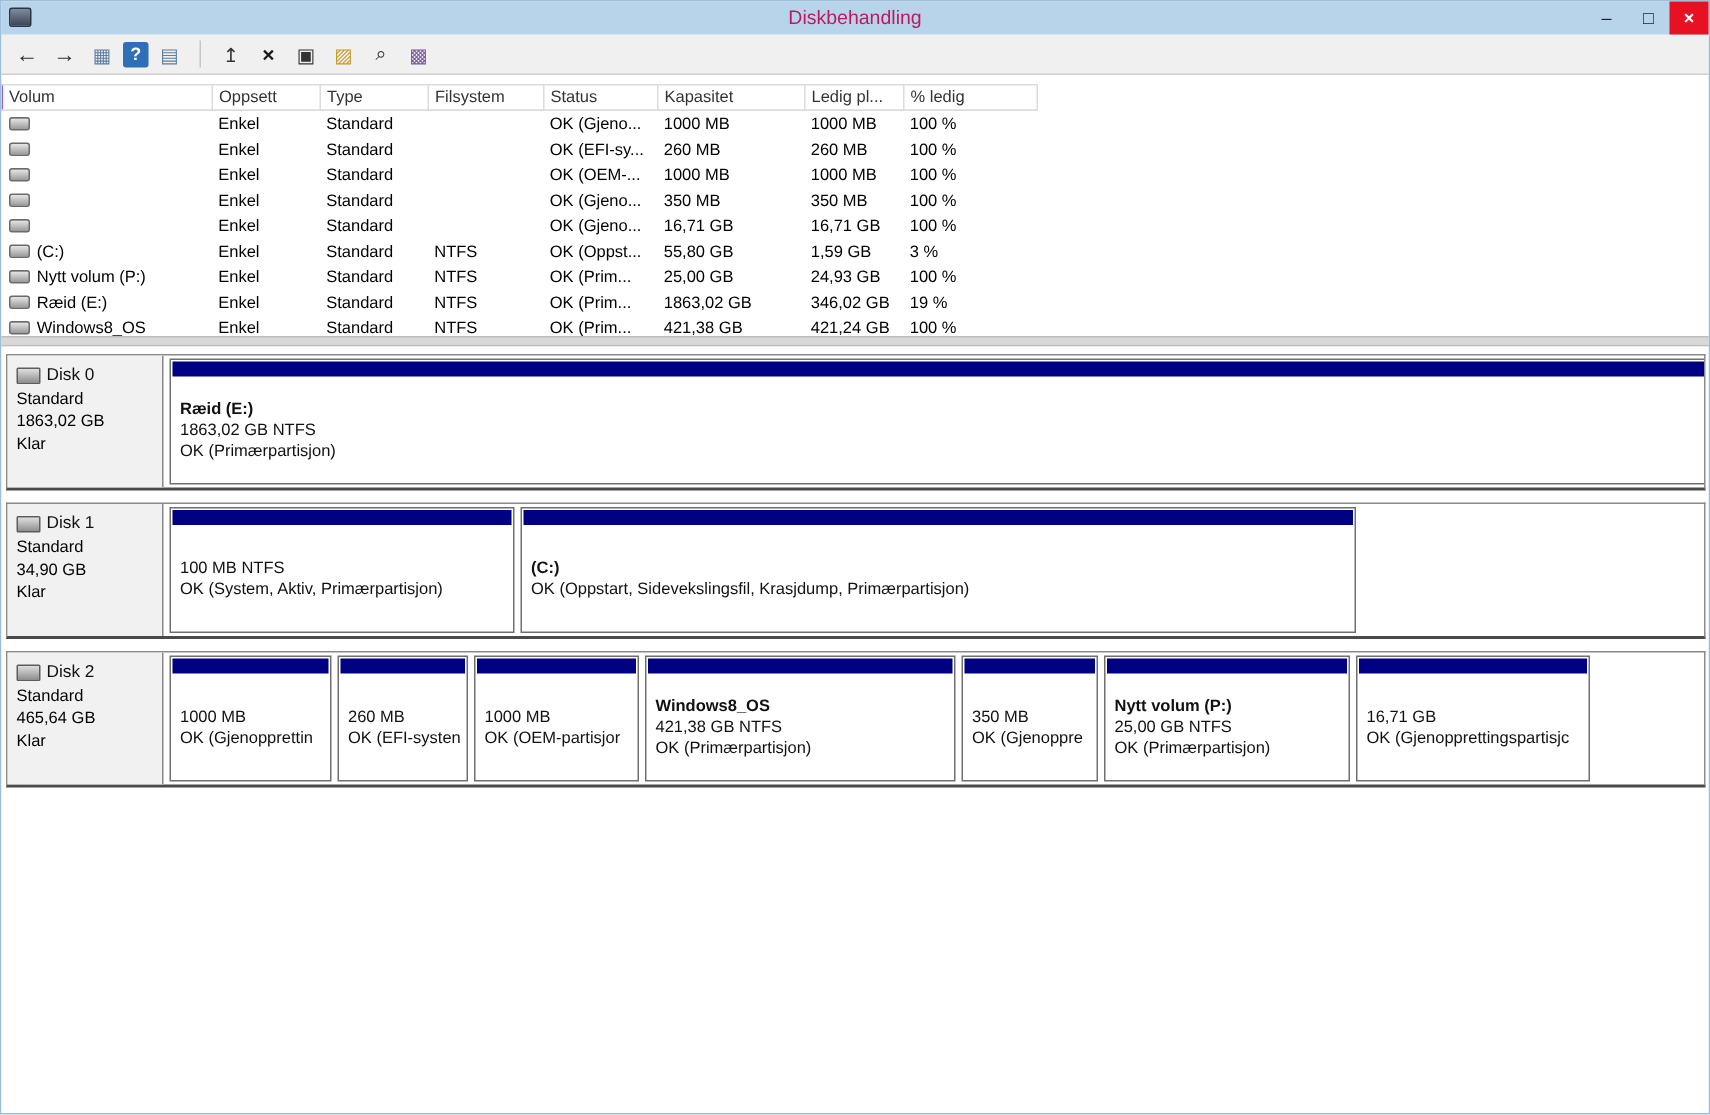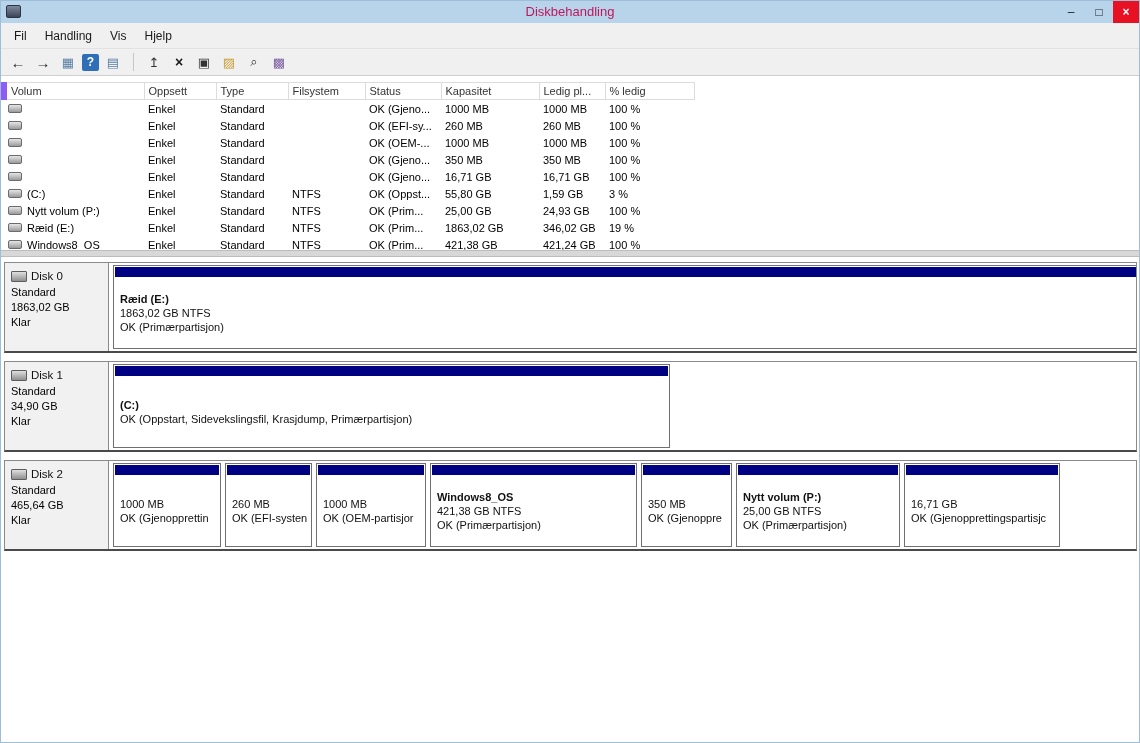--- a/index.html
+++ b/index.html
@@ -37,21 +37,21 @@
   .tb-delete { font-weight:bold; color:#1a1a1a; font-size:14px; }
   .tb-open-folder { color:#c79b2e; }
   .tb-options { color:#7a5ca0; }
   .tb-sep { width:1px; height:18px; background:#c6c6c6; margin:0 6px; }
 
   
   .volume-pane { height:174px; overflow:hidden; background:#fff; padding-top:6px; flex:none; }
   table.volumes { border-collapse:collapse; table-layout:fixed; }
   table.volumes th { font-weight:normal; font-size:11px; text-align:left; color:#333;
     border:1px solid #dcdcdc; border-left:none; height:17px; padding:0 4px; white-space:nowrap; overflow:hidden; }
-  table.volumes th:first-child { border-left:6px solid #8b5cf6; }
+  table.volumes th:first-child { border-left:1px solid #8b5cf6; }
   table.volumes td { font-size:11px; height:17px; padding:0 4px; white-space:nowrap; overflow:hidden; color:#000; }
   td.vol-cell { display:flex; align-items:center; gap:5px; padding-left:6px; }
   .drive-icon { flex:none; width:14px; height:9px; background:linear-gradient(#e6e6e6,#9a9a9a);
     border:1px solid #6b6b6b; border-radius:2px; }
 
   
   .splitter { height:7px; background:#d8d8d8; border-top:1px solid #bdbdbd; border-bottom:1px solid #bdbdbd; flex:none; }
 
   
   .graph-pane { flex:1; background:#fff; padding:5px 2px 0 3px; overflow:hidden; }
@@ -77,26 +77,20 @@
   <div class="titlebar" style="background: rgb(184, 212, 234);">
     <span class="app-icon"></span>
     <span class="title">Diskbehandling</span>
     <span class="win-controls">
       <span class="win-btn">–</span>
       <span class="win-btn">□</span>
       <span class="win-btn close" style="background: rgb(232, 17, 35);">×</span>
     </span>
   </div>
 
-  <div class="menubar">
-    <span class="menu-item">Fil</span>
-    <span class="menu-item">Handling</span>
-    <span class="menu-item">Vis</span>
-    <span class="menu-item">Hjelp</span>
-  </div>
 
   <div class="toolbar" id="toolbar">
       <span class="tb-btn tb-back">←</span>
       <span class="tb-btn tb-forward">→</span>
       <span class="tb-btn tb-show-console-tree">▦</span>
       <span class="tb-btn tb-help">?</span>
       <span class="tb-btn tb-list-view">▤</span>
       <span class="tb-sep"></span>
       <span class="tb-btn tb-export-list">↥</span>
       <span class="tb-btn tb-delete">×</span>
@@ -270,20 +264,27 @@
         <div class="disk-info">
           <div class="disk-title">
             <span class="disk-icon"></span>
             <span>Disk 1</span>
           </div>
           <div class="disk-line">Standard</div>
           <div class="disk-line">34,90 GB</div>
           <div class="disk-line">Klar</div>
         </div>
         <div class="part-area">
+          <div class="partition" style="width: 230px;">
+            <div class="part-bar" style="background: rgb(0, 0, 130);"></div>
+            <div class="part-body">
+              <div>100 MB NTFS</div>
+              <div>OK (System, Aktiv, Primærpartisjon)</div>
+            </div>
+          </div>
           <div class="partition" style="width: 557px;">
             <div class="part-bar" style="background: rgb(0, 0, 130);"></div>
             <div class="part-body">
               <div class="part-title">(C:)</div>
               <div>OK (Oppstart, Sidevekslingsfil, Krasjdump, Primærpartisjon)</div>
             </div>
           </div>
         </div>
       </div>
       <div class="disk-row">

